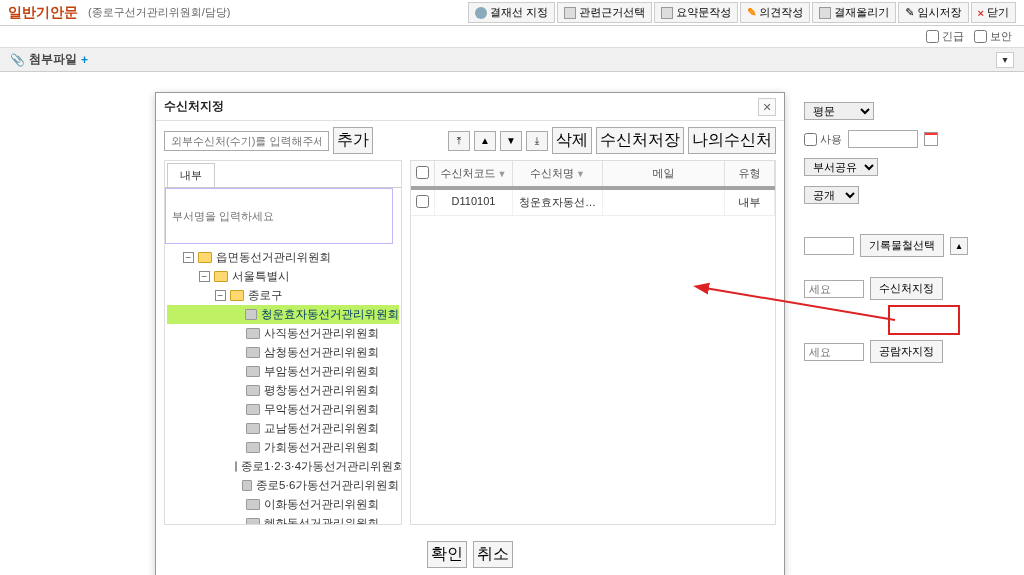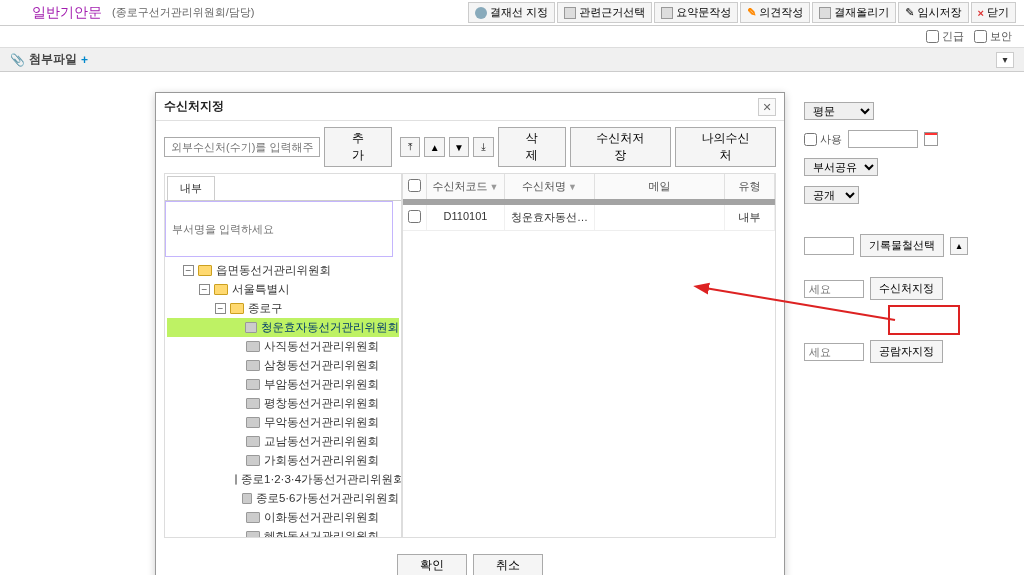--- a/index.html
+++ b/index.html
@@ -1,20 +1,20 @@
 <!DOCTYPE html>
 <html><head>
   <meta charset="utf-8">
   <style>
     * { box-sizing: border-box; margin: 0; padding: 0; }
     body { font-family: "Malgun Gothic", "맑은 고딕", sans-serif; font-size: 12px; color: #333; background: #e8e8e8; width: 1024px; height: 575px; overflow: hidden; position: relative; }
     
     
     .top-bar { background: #fff; border-bottom: 1px solid #ccc; height: 26px; display: flex; align-items: center; padding: 0 8px; }
-    .top-title { font-size: 14px; font-weight: normal; color: #a21caf; margin-right: 10px; margin-left: 24px; }
+    .top-title { font-size: 14px; font-weight: bold; color: #c2410c; margin-right: 10px; }
     .top-subtitle { font-size: 11px; color: #666; }
     .top-actions { margin-left: auto; display: flex; gap: 2px; justify-content: center; }
     .top-btn { background: #f5f5f5; border: 1px solid #ccc; padding: 2px 6px; font-size: 11px; cursor: pointer; display: inline-flex; align-items: center; gap: 3px; }
     .top-btn .ico { width: 12px; height: 12px; display: inline-block; }
     .ico-user { background: #8ab; border-radius: 50%; }
     .ico-doc { background: #ddd; border: 1px solid #999; }
     .ico-opinion { color: #f80; font-weight: bold; }
     .ico-close { color: #d33; font-weight: bold; }
     
     
@@ -39,38 +39,38 @@
     .rp-btn { border: 1px solid #aaa; background: #f5f5f5; padding: 3px 8px; font-size: 11px; cursor: pointer; }
     .rp-sq { border: 1px solid #aaa; background: #f5f5f5; width: 18px; height: 18px; font-size: 10px; line-height: 16px; text-align: center; cursor: pointer; }
     
     
     .modal { position: absolute; left: 155px; top: 92px; width: 630px; background: #fff; border: 1px solid #999; box-shadow: 0 2px 8px rgba(0,0,0,0.2); }
     .modal-header { height: 28px; display: flex; align-items: center; padding: 0 8px; border-bottom: 1px solid #e0e0e0; }
     .modal-title { font-size: 12px; font-weight: bold; color: #222; }
     .modal-close { margin-left: auto; width: 18px; height: 18px; border: 1px solid #ccc; background: #fafafa; text-align: center; line-height: 16px; cursor: pointer; font-size: 11px; color: #666; }
     .modal-toolbar { padding: 6px 8px; display: flex; align-items: center; gap: 4px; }
     .modal-toolbar input[type="text"] { border: 1px solid #aaa; padding: 3px 6px; font-size: 11px; width: 165px; }
-    .tb-btn { border: 1px solid #aaa; background: #f5f5f5; padding: 2px 22px; font-size: 12px; cursor: pointer; }
+    .tb-btn { border: 1px solid #aaa; background: #f5f5f5; padding: 2px 3px; font-size: 16px; cursor: pointer; }
     .tb-ico-btn { border: 1px solid #aaa; background: #f5f5f5; width: 22px; height: 20px; font-size: 10px; cursor: pointer; display: inline-flex; align-items: center; justify-content: center; }
-    .modal-body { display: flex; padding: 0 8px 8px 8px; gap: 0; }
+    .modal-body { display: flex; padding: 0 8px 8px 8px; gap: 8px; }
     .modal-left { width: 238px; border: 1px solid #ddd; }
     .modal-left-tabs { display: flex; border-bottom: 1px solid #ccc; }
     .ml-tab { padding: 4px 12px; font-size: 11px; border: 1px solid #ccc; border-bottom: none; background: #fff; margin: 2px 2px 0 2px; }
     .ml-search { width: calc(100% - 8px); border: 1px solid #c4b5fd; padding: 21px 6px; font-size: 11px; }
     .tree { padding: 4px 2px; height: 280px; overflow: auto; font-size: 11.5px; }
     .tree-row { padding: 2px 0; white-space: nowrap; cursor: pointer; display: flex; align-items: center; }
     .tree-row.sel { background: #bef264; color: #003a6b; }
     .tree-toggle { display: inline-block; width: 11px; height: 11px; border: 1px solid #888; text-align: center; line-height: 9px; font-size: 10px; margin-right: 4px; color: #555; }
     .tree-toggle.empty { border: none; }
     .folder-ico { display: inline-block; width: 14px; height: 11px; background: #ffd970; border: 1px solid #cca020; border-radius: 1px; margin-right: 4px; position: relative; }
     .folder-ico.closed { background: #ccc; border-color: #999; }
     .ind1 { padding-left: 16px; } .ind2 { padding-left: 32px; } .ind3 { padding-left: 48px; } .ind4 { padding-left: 64px; }
     
     .modal-right { flex: 1; border: 1px solid #ddd; }
-    .mr-head { display: flex; border-bottom: 6px solid #a3a3a3; background: #fafafa; }
+    .mr-head { display: flex; border-bottom: 4px solid #a3a3a3; background: #fafafa; }
     .mr-col { padding: 5px 4px; font-size: 11px; color: #555; border-right: 1px solid #e0e0e0; text-align: center; }
     .mr-col.chk { width: 24px; }
     .mr-col.c1 { width: 78px; } .mr-col.c2 { width: 90px; } .mr-col.c3 { flex: 1; } .mr-col.c4 { width: 50px; }
     .mr-row { display: flex; border-bottom: 1px solid #eee; }
     .mr-cell { padding: 5px 4px; font-size: 11px; border-right: 1px solid #f0f0f0; text-align: center; }
     .sort-arrow { font-size: 9px; color: #999; margin-left: 2px; }
     
     .modal-footer { padding: 8px; display: flex; justify-content: center; gap: 6px; }
     
     

